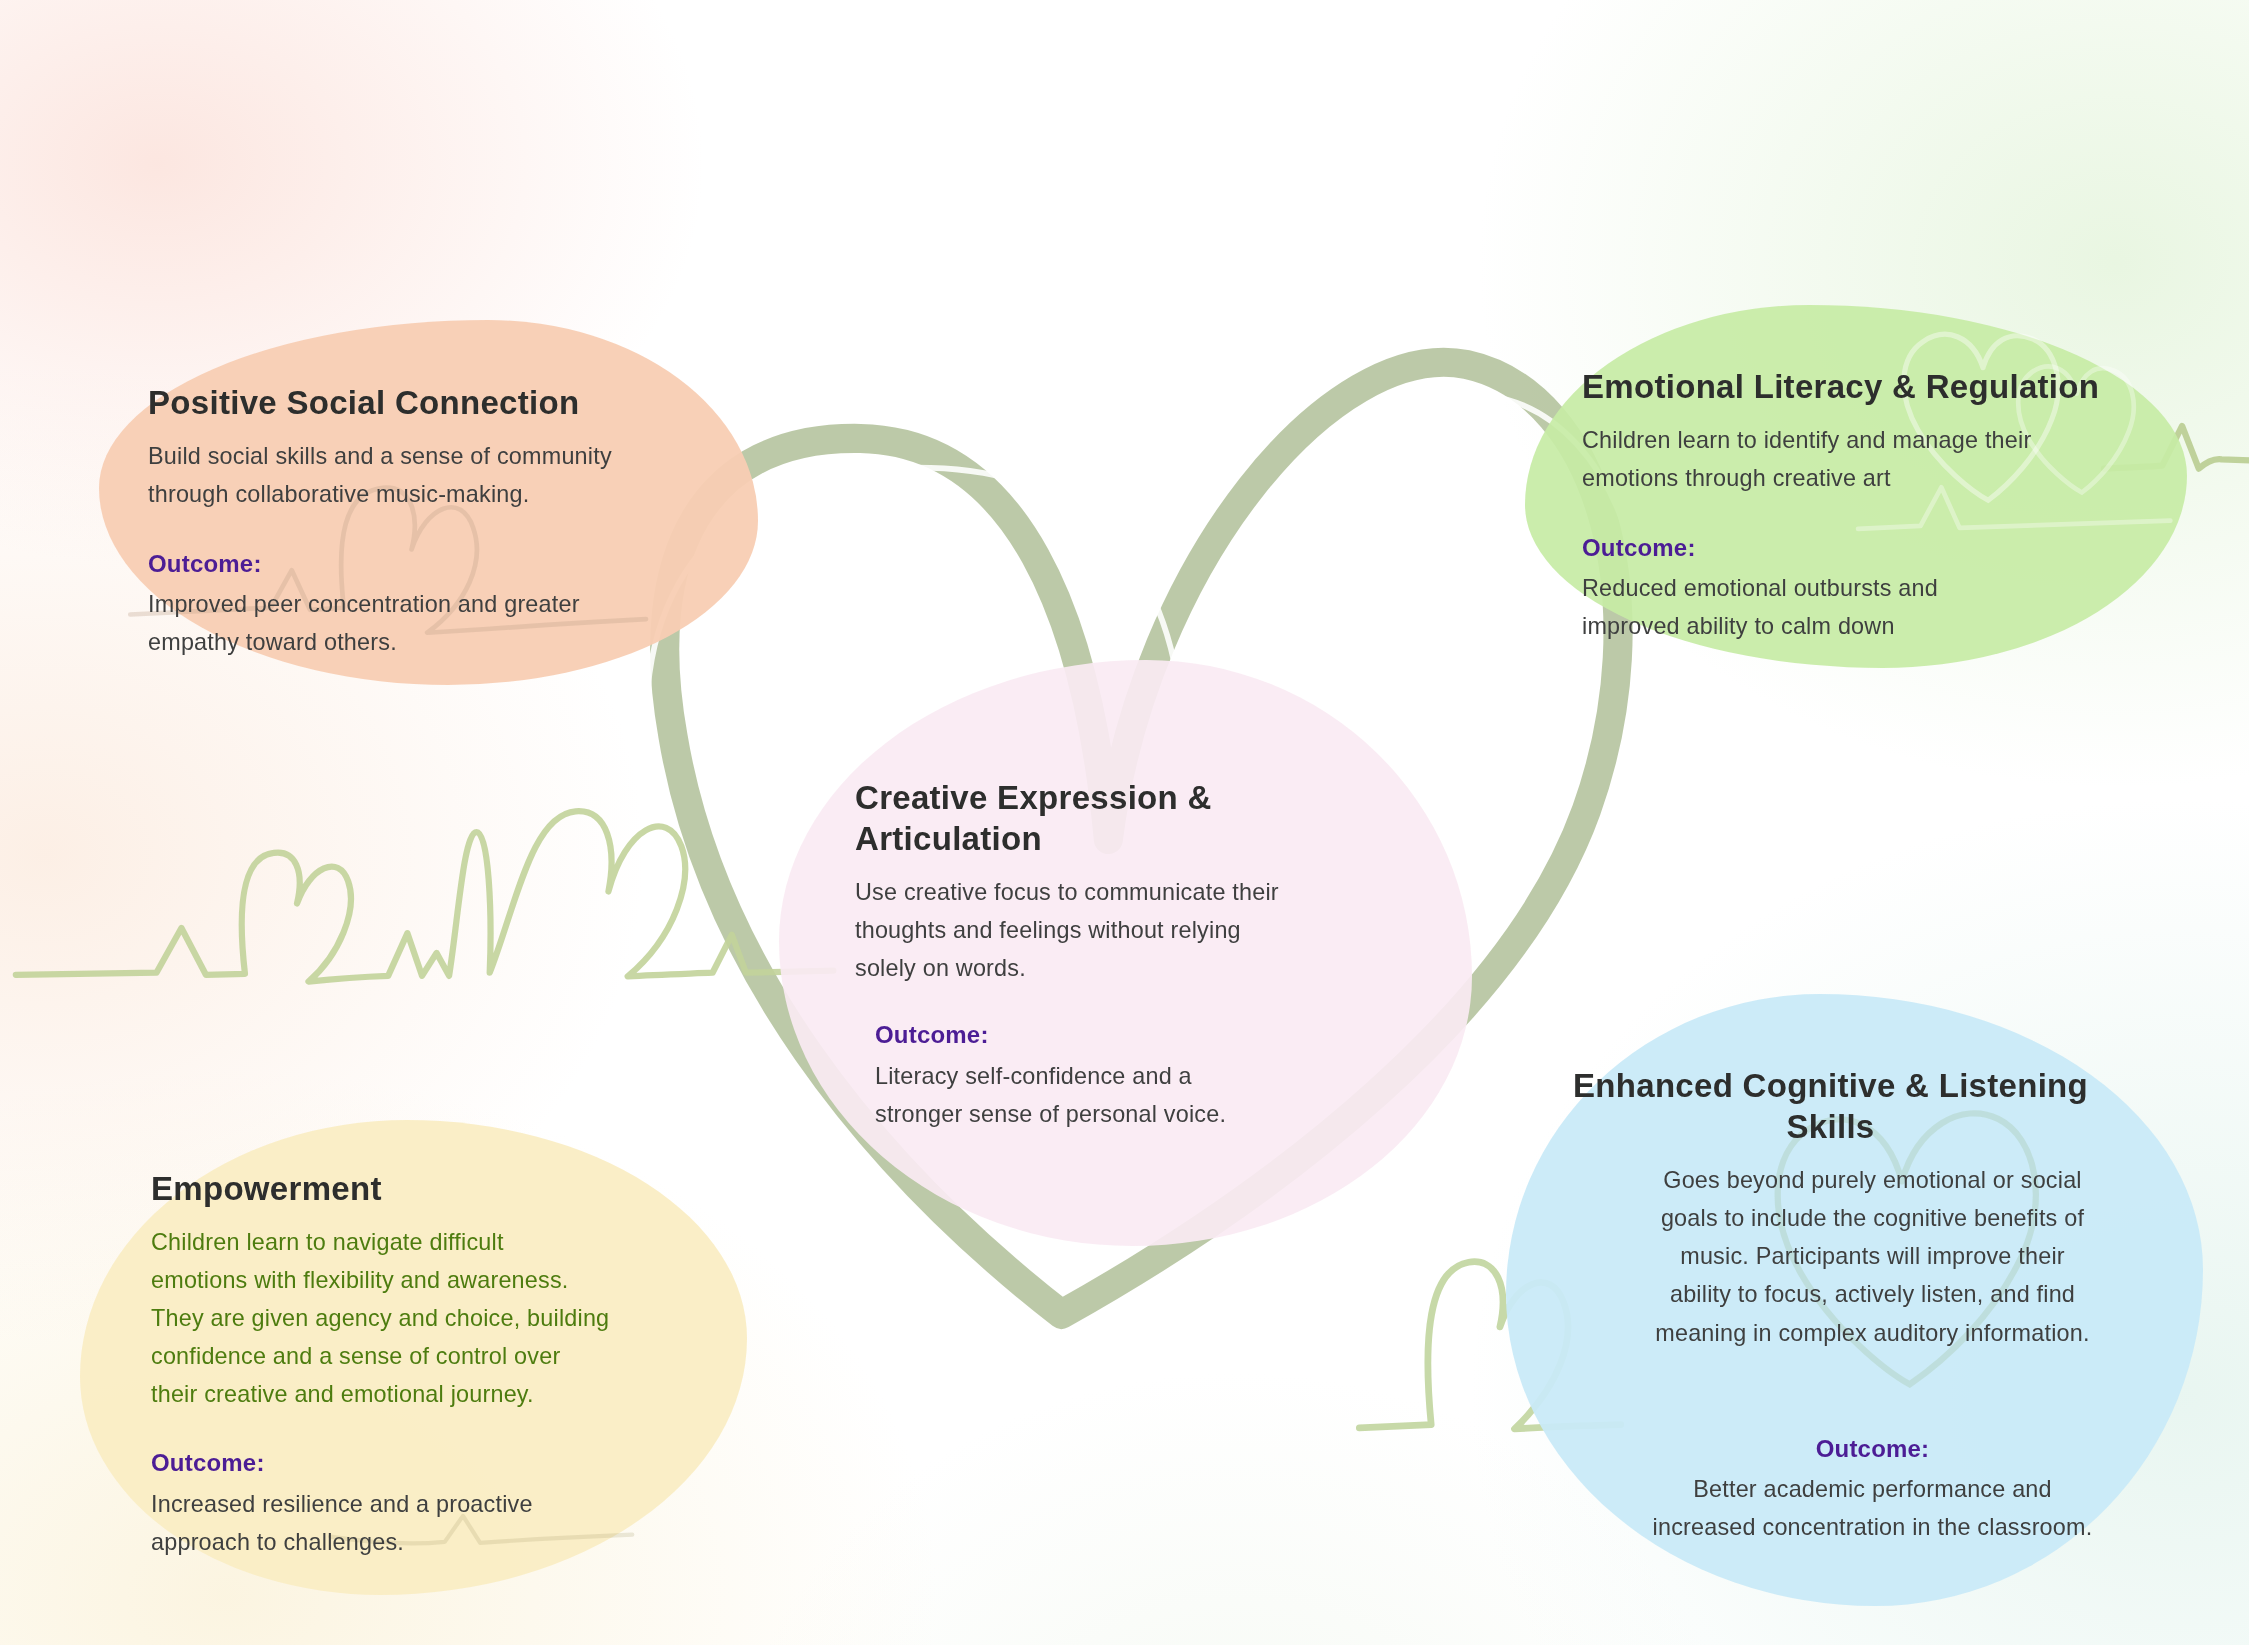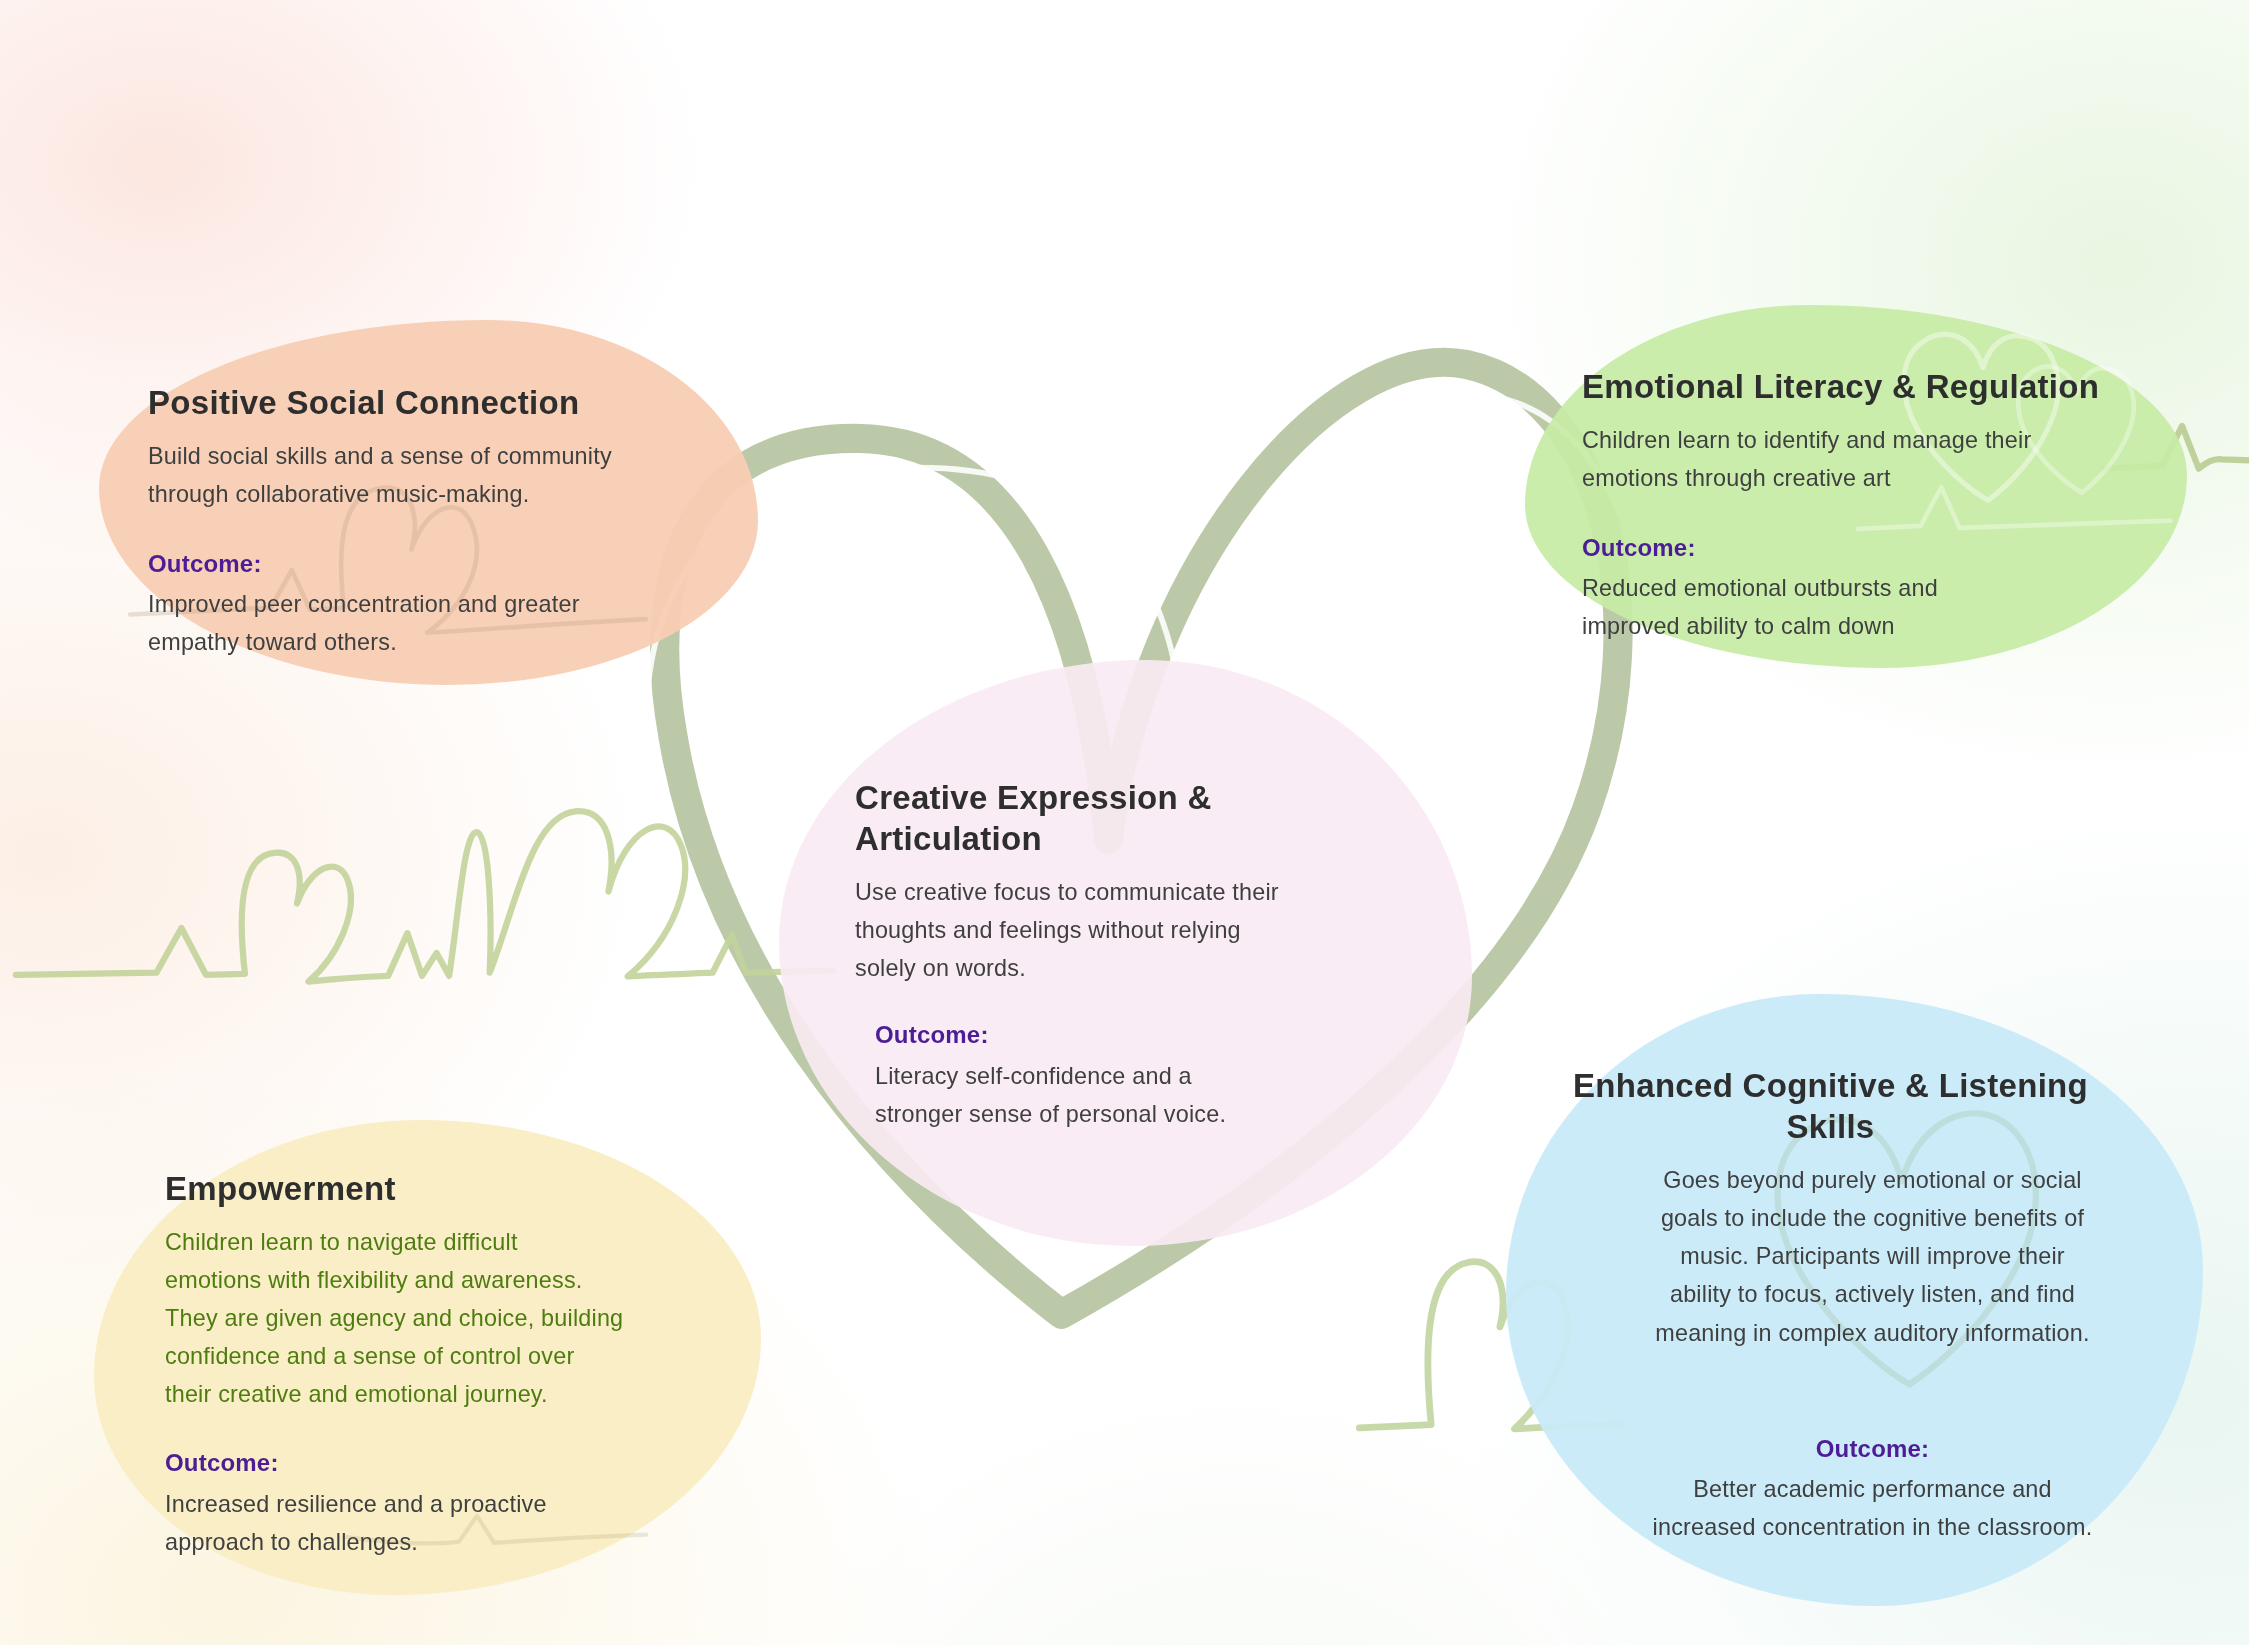--- a/index.html
+++ b/index.html
@@ -78,21 +78,21 @@
   }
   .card-cea {
     left: 779px; top: 660px; width: 693px; height: 586px;
     background: rgba(250,234,243,0.92);
     border-radius: 53% 47% 49% 51% / 48% 54% 46% 52%;
     padding: 117px 62px 0 76px;
   }
   .card-cea h3, .card-cea .outcome { margin-left: 20px; }
   .card-cea h3 { margin-top: 29px; }
   .card-emp {
-    left: 94px; top: 1120px; width: 667px; height: 475px;
+    left: 80px; top: 1120px; width: 667px; height: 475px;
     background: rgba(250,237,196,0.95);
     border-radius: 49% 51% 55% 45% / 54% 46% 54% 46%;
     padding: 48px 31px 0 71px;
   }
   .card-emp .desc { color: #4d7c0f; }
   .card-emp h3 { margin-top: 31px; }
   .card-ecl {
     left: 1506px; top: 994px; width: 697px; height: 612px;
     background: rgba(201,234,248,0.94);
     border-radius: 45% 55% 47% 53% / 49% 45% 55% 51%;

